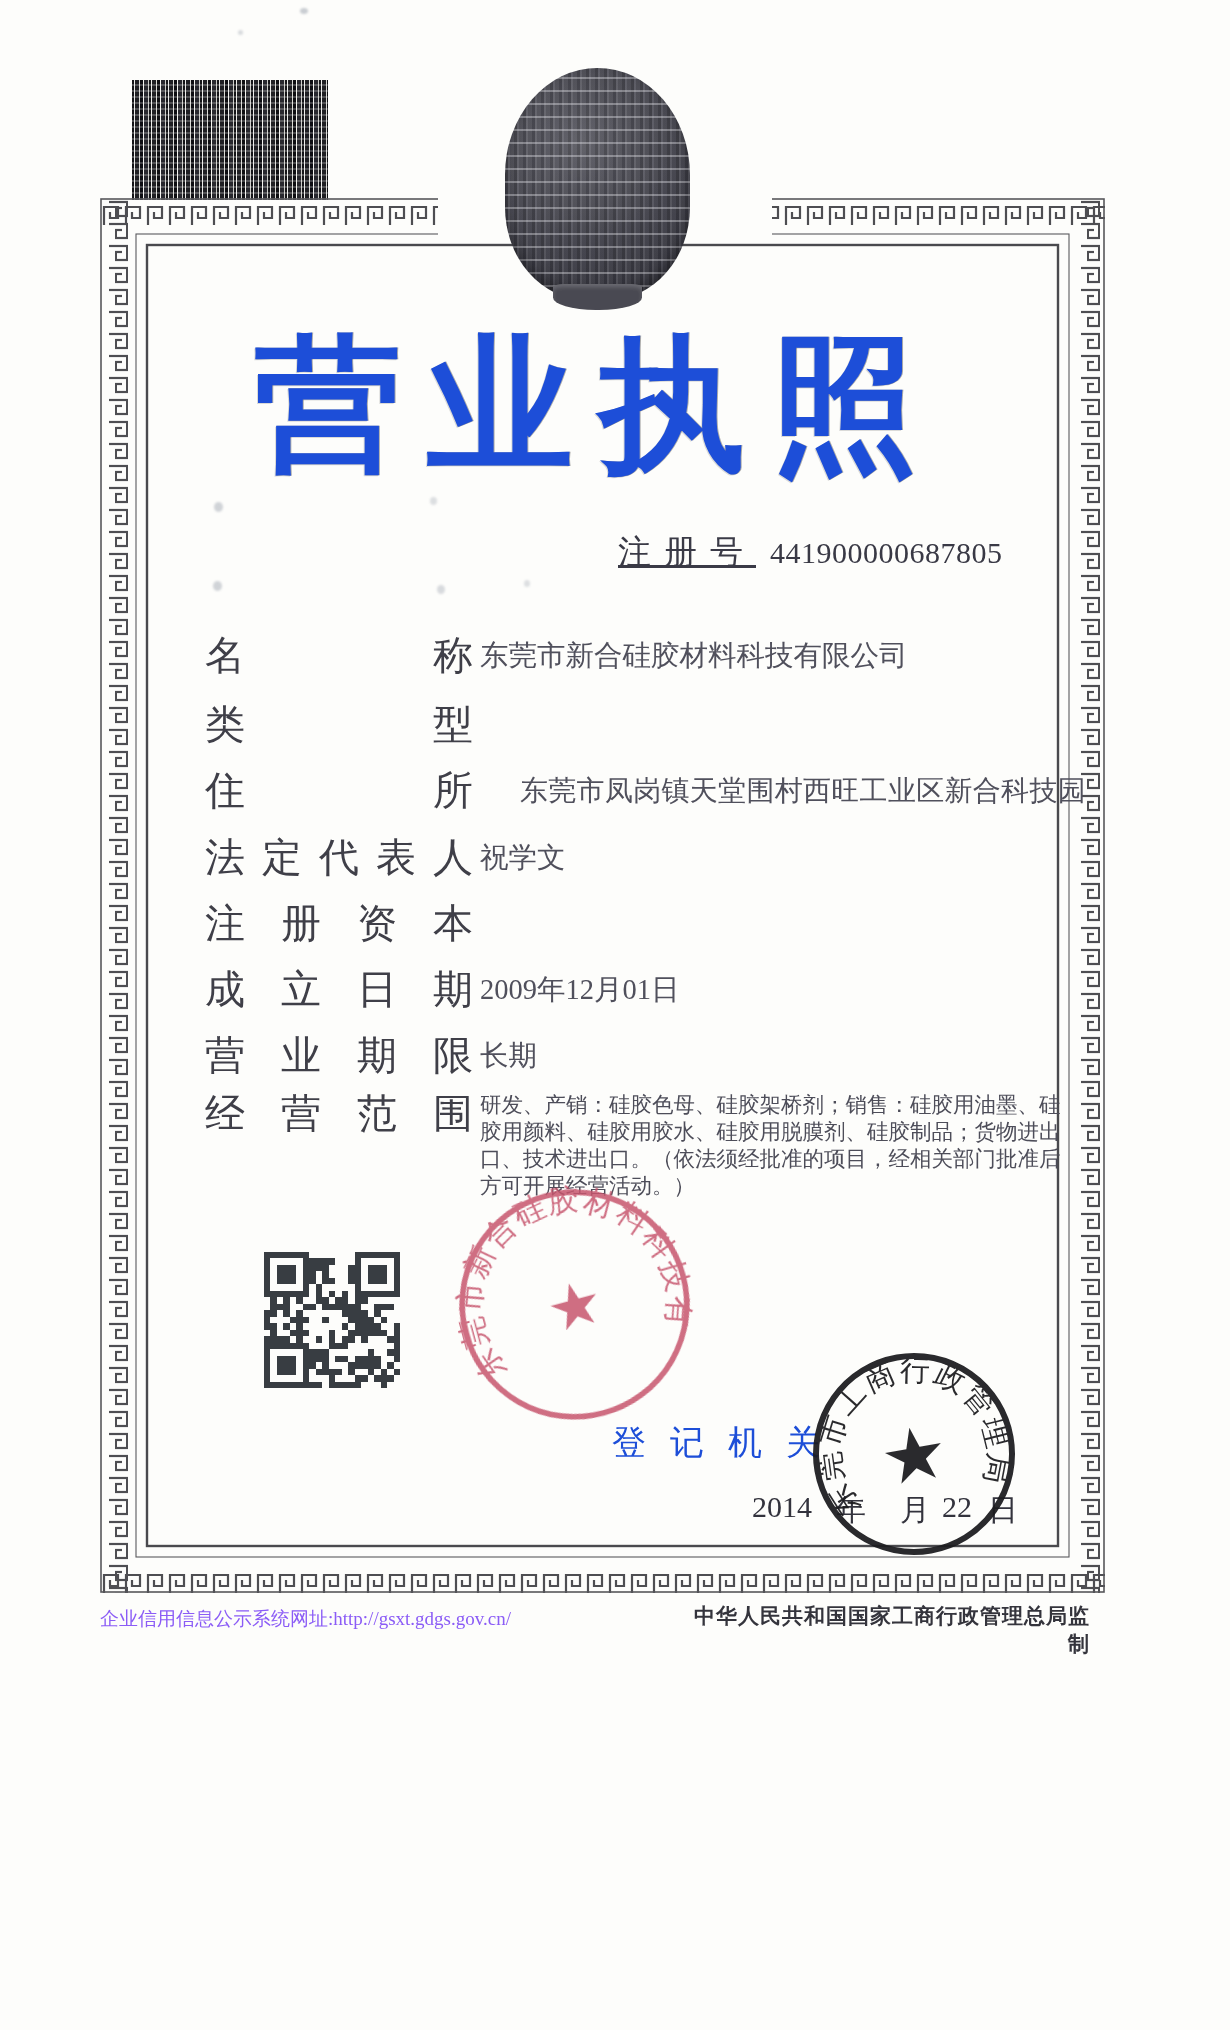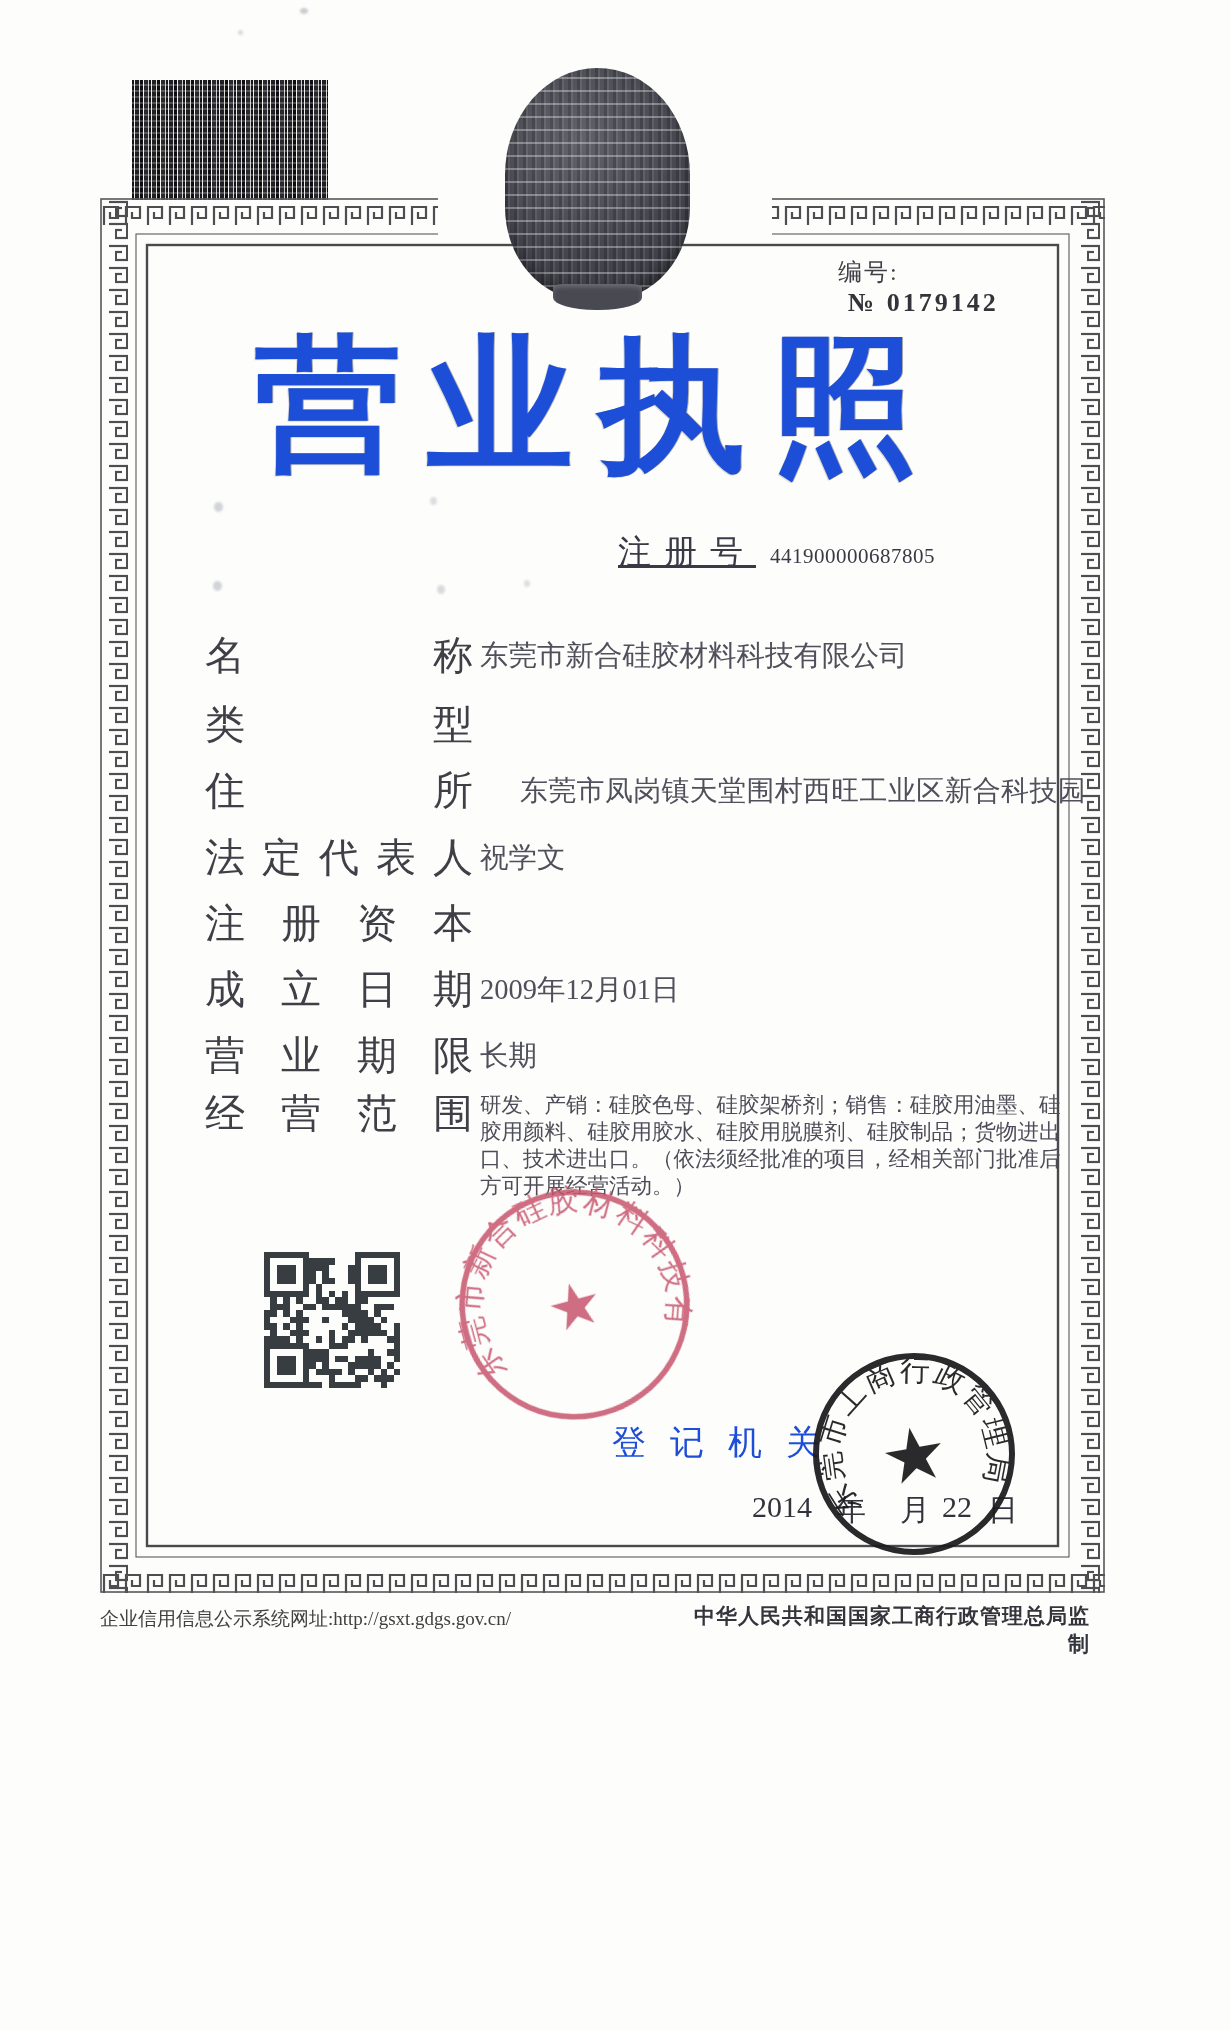--- a/index.html
+++ b/index.html
@@ -32,40 +32,40 @@
   .serial{position:absolute;left:838px;top:256px;color:#33333a;white-space:nowrap;}
   .serial .lab{font-size:24px;letter-spacing:2px;}
   .serial .no{font-size:26px;font-weight:bold;letter-spacing:3px;margin-left:10px;}
 
   .title{position:absolute;left:255px;top:336px;margin:0;font-family:Liberation Mono, monospace;
     font-weight:900;font-size:146px;line-height:160px;letter-spacing:26px;color:#1d4ed8;white-space:nowrap;
     text-shadow:1px 0 0 rgba(20,20,20,.35), -1px 1px 0 rgba(20,20,20,.15);}
 
   .regrow{position:absolute;left:618px;top:530px;white-space:nowrap;}
   .regrow .rlab{font-size:33px;letter-spacing:13px;color:#3a3a46;text-decoration:underline;}
-  .regrow .rno{font-size:21px;letter-spacing:.5px;color:#393945;margin-left:14px;}
+  .regrow .rno{font-size:30px;letter-spacing:.5px;color:#393945;margin-left:14px;}
 
   .row{position:absolute;left:205px;width:860px;}
   .lab{display:flex;justify-content:space-between;width:268px;font-size:40px;color:#3f3f48;}
   .val{position:absolute;left:275px;top:9px;width:590px;font-size:28.5px;color:#50505c;white-space:nowrap;}
   .val.addr{font-size:28px;letter-spacing:.3px;margin-left:40px;}
   .val.scope{font-size:21.5px;line-height:27px;width:585px;white-space:normal;top:6px;color:#4d4d59;}
 
   .qr{position:absolute;left:264px;top:1252px;width:136px;height:136px;display:grid;
     grid-template-columns:repeat(21,1fr);grid-template-rows:repeat(21,1fr);}
   .qr div{background:transparent;}
   .qr div.d{background:#383d42;}
 
   .seal{position:absolute;left:452px;top:1182px;transform:rotate(-15deg);opacity:.85;filter:blur(.3px);}
   .stamp{position:absolute;left:808px;top:1348px;transform:rotate(-10deg);opacity:.93;}
 
   .registrar{position:absolute;left:612px;top:1420px;font-size:34px;letter-spacing:24px;color:#1d4ed8;white-space:nowrap;}
   .dt{position:absolute;top:1490px;font-size:30px;color:#33333d;white-space:nowrap;}
 
-  .footer-left{position:absolute;left:100px;top:1606px;font-size:19px;color:#404040;}
+  .footer-left{position:absolute;left:100px;top:1606px;font-size:19px;color:#8b5cf6;}
   .footer-right{position:absolute;left:690px;top:1602px;width:400px;text-align:right;font-size:21px;font-weight:600;letter-spacing:1px;color:#34343c;font-family:Liberation Mono, monospace;}
 
   .sp{position:absolute;border-radius:50%;background:#6a7486;filter:blur(1px);}
 </style>
 </head>
 <body>
 
 <div class="page">
 
   <div class="barcode"></div>
@@ -84,23 +84,20 @@
     <rect x="0" y="0" width="36" height="1395" fill="url(#gkv)"></rect>
     <rect x="969" y="0" width="36" height="1395" fill="url(#gkv)"></rect>
     <rect x="1" y="1" width="1003" height="1393" fill="none" stroke="#57575b" stroke-width="1.6"></rect>
     <rect x="36" y="36" width="933" height="1323" fill="none" stroke="#5a5a5e" stroke-width="1.1"></rect>
     <rect x="47" y="47" width="911" height="1301" fill="none" stroke="#4a4a4e" stroke-width="2.4"></rect>
   </svg>
 
   <div class="emblem-backing"></div>
   <div class="emblem"></div>
 
-  <div class="serial">
-    <span class="lab">编号:</span><span class="no">№ 0179142</span>
-  </div>
 
   <h1 class="title">营业执照</h1>
 
   <div class="regrow">
     <span class="rlab">注册号</span><span class="rno">441900000687805</span>
   </div>
 
   <div class="row" style="top:628px">
     <div class="lab">
         <span>名</span>

